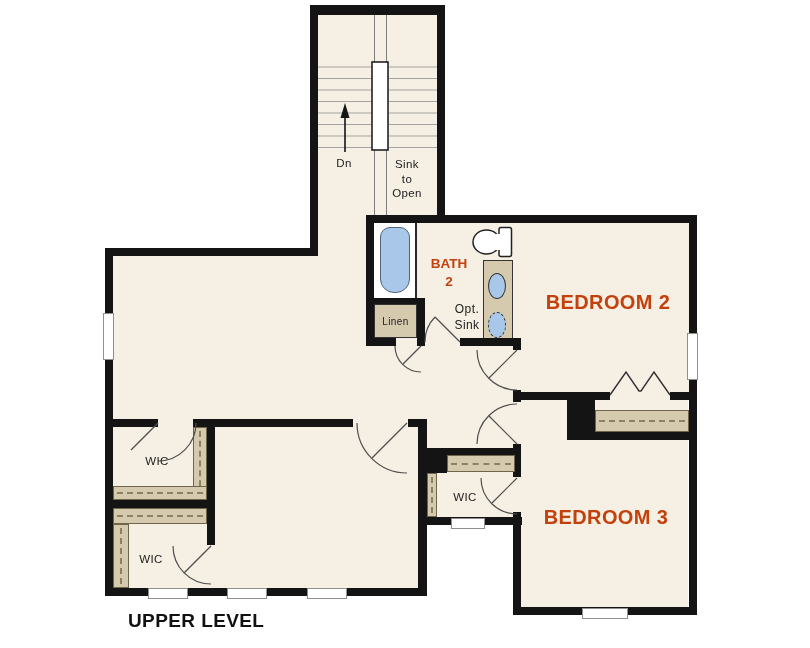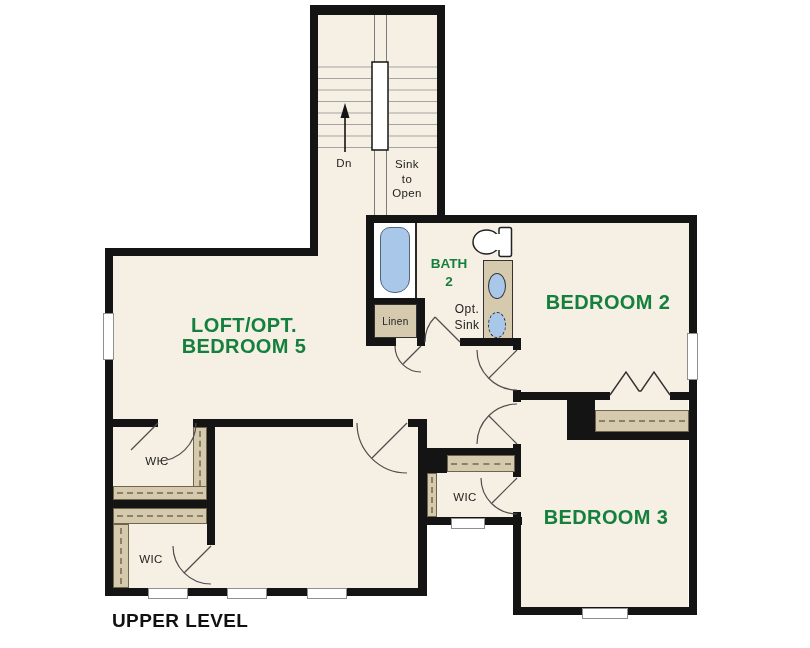--- a/index.html
+++ b/index.html
@@ -4,21 +4,21 @@
 <style>
   html,body{margin:0;padding:0;background:#fff;}
   #plan{position:relative;width:810px;height:648px;background:#fff;overflow:hidden;
         font-family:"Liberation Sans",sans-serif;}
   .floor{position:absolute;background:#f6efe3;}
   .wall{position:absolute;background:#141414;}
   .rod{position:absolute;background:#d5c9ae;border:1px solid #6f654d;box-sizing:border-box;}
   .dash-h{position:absolute;left:3px;right:3px;top:50%;margin-top:-1px;border-top:2px dashed #8d8165;}
   .dash-v{position:absolute;top:3px;bottom:3px;left:50%;margin-left:-1px;border-left:2px dashed #8d8165;}
   .win{position:absolute;background:#ffffff;border:1px solid #8f8f8f;box-sizing:border-box;}
-  .lbl{position:absolute;transform:translate(-50%,-50%);font-weight:bold;color:#15803d;
+  .lbl{position:absolute;transform:translate(-50%,-50%);font-weight:bold;color:#c2410c;
        white-space:nowrap;text-align:center;}
   .room-lbl{font-size:20px;letter-spacing:0.4px;}
   .small-lbl{font-weight:normal;font-size:11.5px;letter-spacing:0.4px;color:#222;}
   .tub-alcove{position:absolute;background:#fff;border-right:2px solid #2a2a2a;box-sizing:border-box;}
   .tub{position:absolute;background:#a9c7e9;border:1.5px solid #51657c;box-sizing:border-box;
        border-radius:10px 10px 14px 14px;}
   .vanity{position:absolute;background:#d5c9ae;border:1.5px solid #333;box-sizing:border-box;}
   .sink{position:absolute;background:#a9c7e9;border-radius:50%;box-sizing:border-box;}
   .linen-box{position:absolute;background:#d5c9ae;border:1.5px solid #333;box-sizing:border-box;}
   svg{position:absolute;left:0;top:0;}
@@ -135,39 +135,35 @@
       <path d="M477 350 A40 40 0 0 0 517 390"></path>
       <line x1="517" y1="350" x2="489" y2="378"></line>
       <path d="M477 444 A40 40 0 0 1 517 404"></path>
       <line x1="517" y1="444" x2="489" y2="416"></line>
       <path d="M481 478 A36 36 0 0 0 517 514"></path>
       <line x1="517" y1="478" x2="492" y2="503"></line>
     </g>
     <path stroke="#333" stroke-width="1.4" fill="none" d="M610 395 L626 372 L639 391 L641 391 L654 372 L670 395"></path>
   </svg>
 
-  <div class="lbl room-lbl" style="left:244px;top:336px;line-height:21px;">
-    <div>LOFT/OPT.</div>
-    <div>BEDROOM 5</div>
-  </div>
   <div class="lbl room-lbl" style="left:608px;top:302px;">BEDROOM 2</div>
   <div class="lbl room-lbl" style="left:606px;top:517px;text-align:center;">BEDROOM 3</div>
   <div class="lbl" style="left:449px;top:273px;font-size:13.5px;line-height:18px;">
     <div>BATH</div>
     <div>2</div>
   </div>
   <div class="lbl small-lbl" style="left:467px;top:317px;font-size:12px;line-height:16px;">
     <div>Opt.</div>
     <div>Sink</div>
   </div>
   <div class="lbl small-lbl" style="left:395.5px;top:321px;font-size:10px;">Linen</div>
   <div class="lbl small-lbl" style="left:157px;top:461px;">WIC</div>
   <div class="lbl small-lbl" style="left:151px;top:559px;">WIC</div>
   <div class="lbl small-lbl" style="left:465px;top:497px;">WIC</div>
   <div class="lbl small-lbl" style="left:344px;top:163px;">Dn</div>
   <div class="lbl small-lbl" style="left:407px;top:179px;line-height:14.5px;">
     <div>Sink</div>
     <div>to</div>
     <div>Open</div>
   </div>
-  <div class="title" style="left:112px;top:610px;">UPPER LEVEL</div>
+  <div class="title" style="left:128px;top:610px;">UPPER LEVEL</div>
 
 </div>
 
 </body></html>

